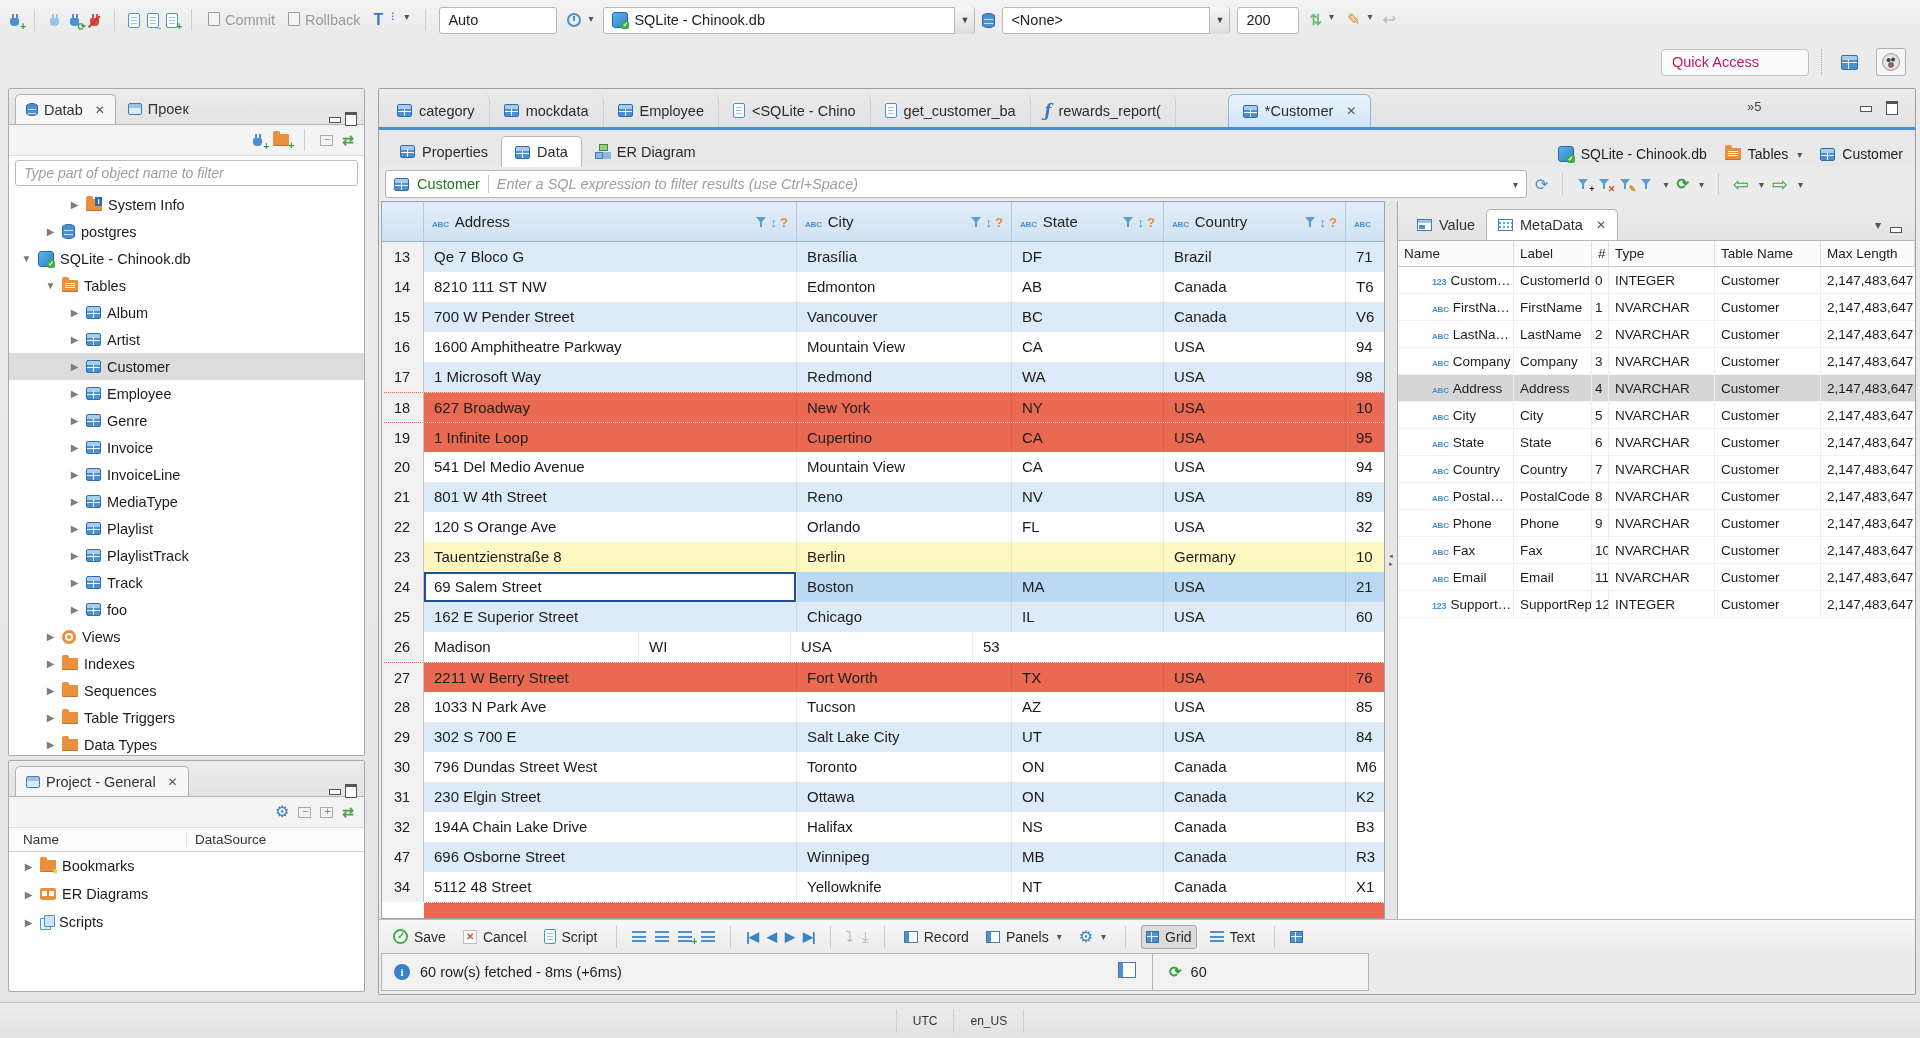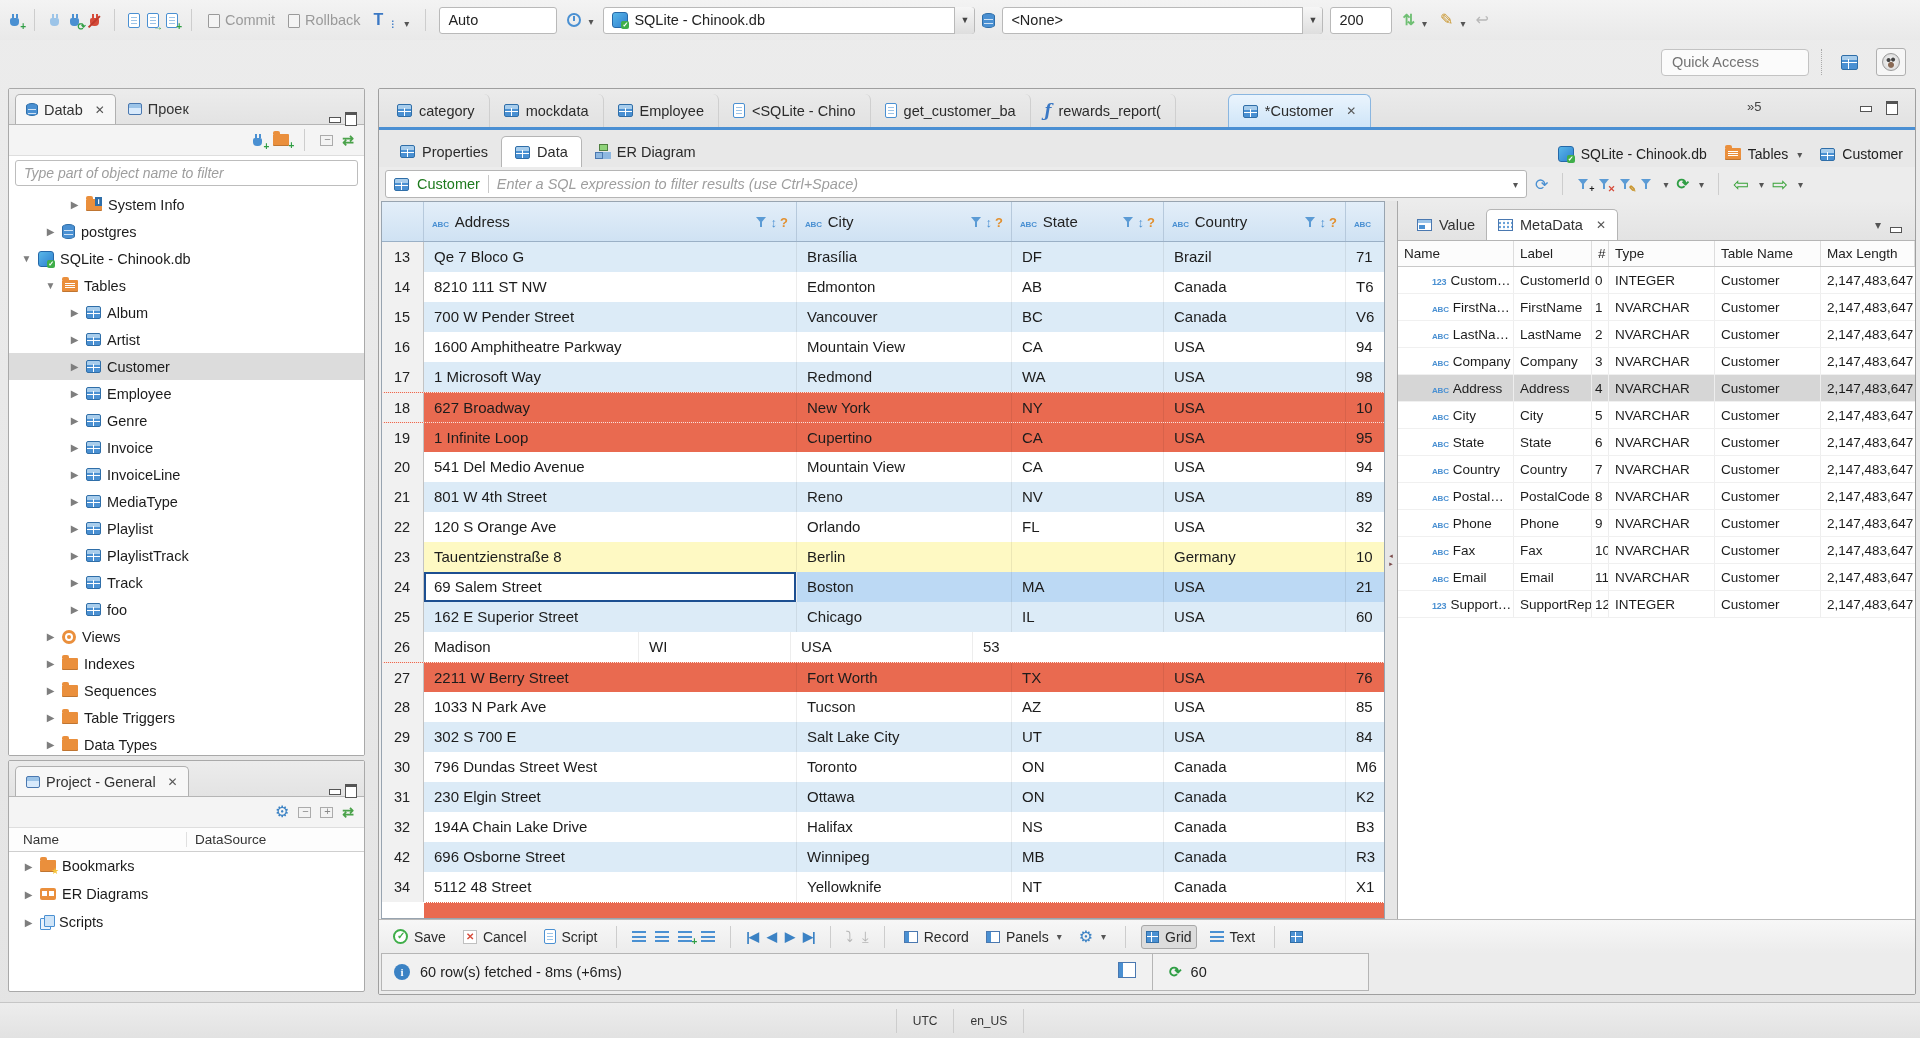--- a/index.html
+++ b/index.html
@@ -90,26 +90,26 @@
 .ic-colexp::after{content:"−";position:absolute;left:3px;top:-3px;color:#8a8a8a;font-size:11px}
 .ic-colexp.plus::after{content:"+"}
 .ic-link::after{content:"⇄";color:#4aa24a;font-size:14px;font-weight:bold}
 .wbtn{width:14px;height:12px;position:relative;display:inline-block;flex:none}
 .wbtn.min::after{content:"";position:absolute;left:1px;bottom:1px;width:10px;height:4px;border:1px solid #555;background:#fff}
 .wbtn.max::after{content:"";position:absolute;left:1px;top:0;width:10px;height:10px;border:1px solid #555;border-top-width:3px;background:#fff}
 .closex{color:#555;font-size:12px;margin-left:6px}
 
 
 .tbar1{position:absolute;left:0;top:0;right:0;height:40px;display:flex;align-items:center;padding:0 8px;gap:7px;background:linear-gradient(#f3f3f3,#e9e9e9)}
-.tbtn{display:flex;align-items:flex-end;gap:5px;padding:2px 3px}
+.tbtn{display:flex;align-items:flex-start;gap:5px;padding:2px 3px}
 .tlabel{font-size:14.5px;color:#9a9a9a}
 .combo{height:27px;background:#fff;border:1px solid #b9b9b9;border-radius:3px;display:flex;align-items:center;padding:0 8px;gap:6px;font-size:14.5px;color:#222}
 .combo .dbtn{width:20px;align-self:stretch;margin:-1px -8px -1px auto;background:linear-gradient(#f6f6f6,#dedede);border-left:1px solid #b9b9b9;border-radius:0 3px 3px 0;display:flex;align-items:center;justify-content:center;color:#444;font-size:9px}
 .tbar2{position:absolute;left:0;top:40px;right:0;height:44px;display:flex;align-items:center;justify-content:flex-end;padding-right:14px;gap:12px}
-.qa{width:148px;height:27px;border:1px solid #c3c3c3;border-radius:4px;background:#fbfbfb;color:#737373;font-size:14.5px;display:flex;align-items:center;padding:0 10px}
+.qa{width:148px;height:27px;border:1px solid #c3c3c3;border-radius:4px;background:#fbfbfb;color:#be185d;font-size:14.5px;display:flex;align-items:center;padding:0 10px}
 .dots{width:1px;height:26px;border-left:1px dotted #aaa}
 .persp{width:30px;height:28px;display:flex;align-items:center;justify-content:center;border-radius:3px}
 .persp.active{background:#f6f6f6;border:1px solid #b0b0b0}
 
 
 .panel{position:absolute;background:#fff;border:1px solid #a9a9a9;border-radius:2px;overflow:hidden}
 .ptabs{height:36px;background:linear-gradient(#ececec,#e3e3e3);border-bottom:1px solid #b5b5b5;display:flex;align-items:flex-end;padding:0 6px;gap:2px}
 .ptab{height:30px;display:flex;align-items:center;gap:6px;padding:11px 10px;font-size:14.5px;color:#333;border-radius:5px 5px 0 0}
 .ptab.active{background:#f7f7f7;border:1px solid #b0b0b0;border-bottom:none}
 .ptools{height:31px;background:#f4f4f4;display:flex;align-items:center;justify-content:flex-end;gap:9px;padding:0 10px;border-bottom:1px solid #dedede}
@@ -238,21 +238,21 @@
     <span class="tbtn">
       <span class="ic ic-clockh"></span>
         <span class="caret">▾</span>
     </span>
     <div class="combo" style="width:372px">
       <span class="ic ic-sqlite"></span>
       <span>SQLite - Chinook.db</span>
       <span class="dbtn">▼</span>
     </div>
     <span class="ic ic-db"></span>
-    <div class="combo" style="width:321px">
+    <div class="combo" style="width:228px">
       <span>&lt;None&gt;</span>
       <span class="dbtn">▼</span>
     </div>
     <div class="combo" style="width:62px">
       <span>200</span>
     </div>
     <span class="tbtn">
       <span style="color:#6fbf73;font-size:15px;font-weight:bold">⇅</span>
         <span class="caret">▾</span>
     </span>
@@ -819,21 +819,21 @@
           <div class="grow w">
             <span class="gc gut">32</span>
             <span class="gc c-addr">194A Chain Lake Drive</span>
             <span class="gc c-city">Halifax</span>
             <span class="gc c-state">NS</span>
             <span class="gc c-country">Canada</span>
             <span class="gc c-postal" style="border-right:none">B3</span>
           </div>
 
           <div class="grow alt">
-            <span class="gc gut">42</span>
+            <span class="gc gut">47</span>
             <span class="gc c-addr">696 Osborne Street</span>
             <span class="gc c-city">Winnipeg</span>
             <span class="gc c-state">MB</span>
             <span class="gc c-country">Canada</span>
             <span class="gc c-postal" style="border-right:none">R3</span>
           </div>
 
           <div class="grow w">
             <span class="gc gut">34</span>
             <span class="gc c-addr">5112 48 Street</span>

